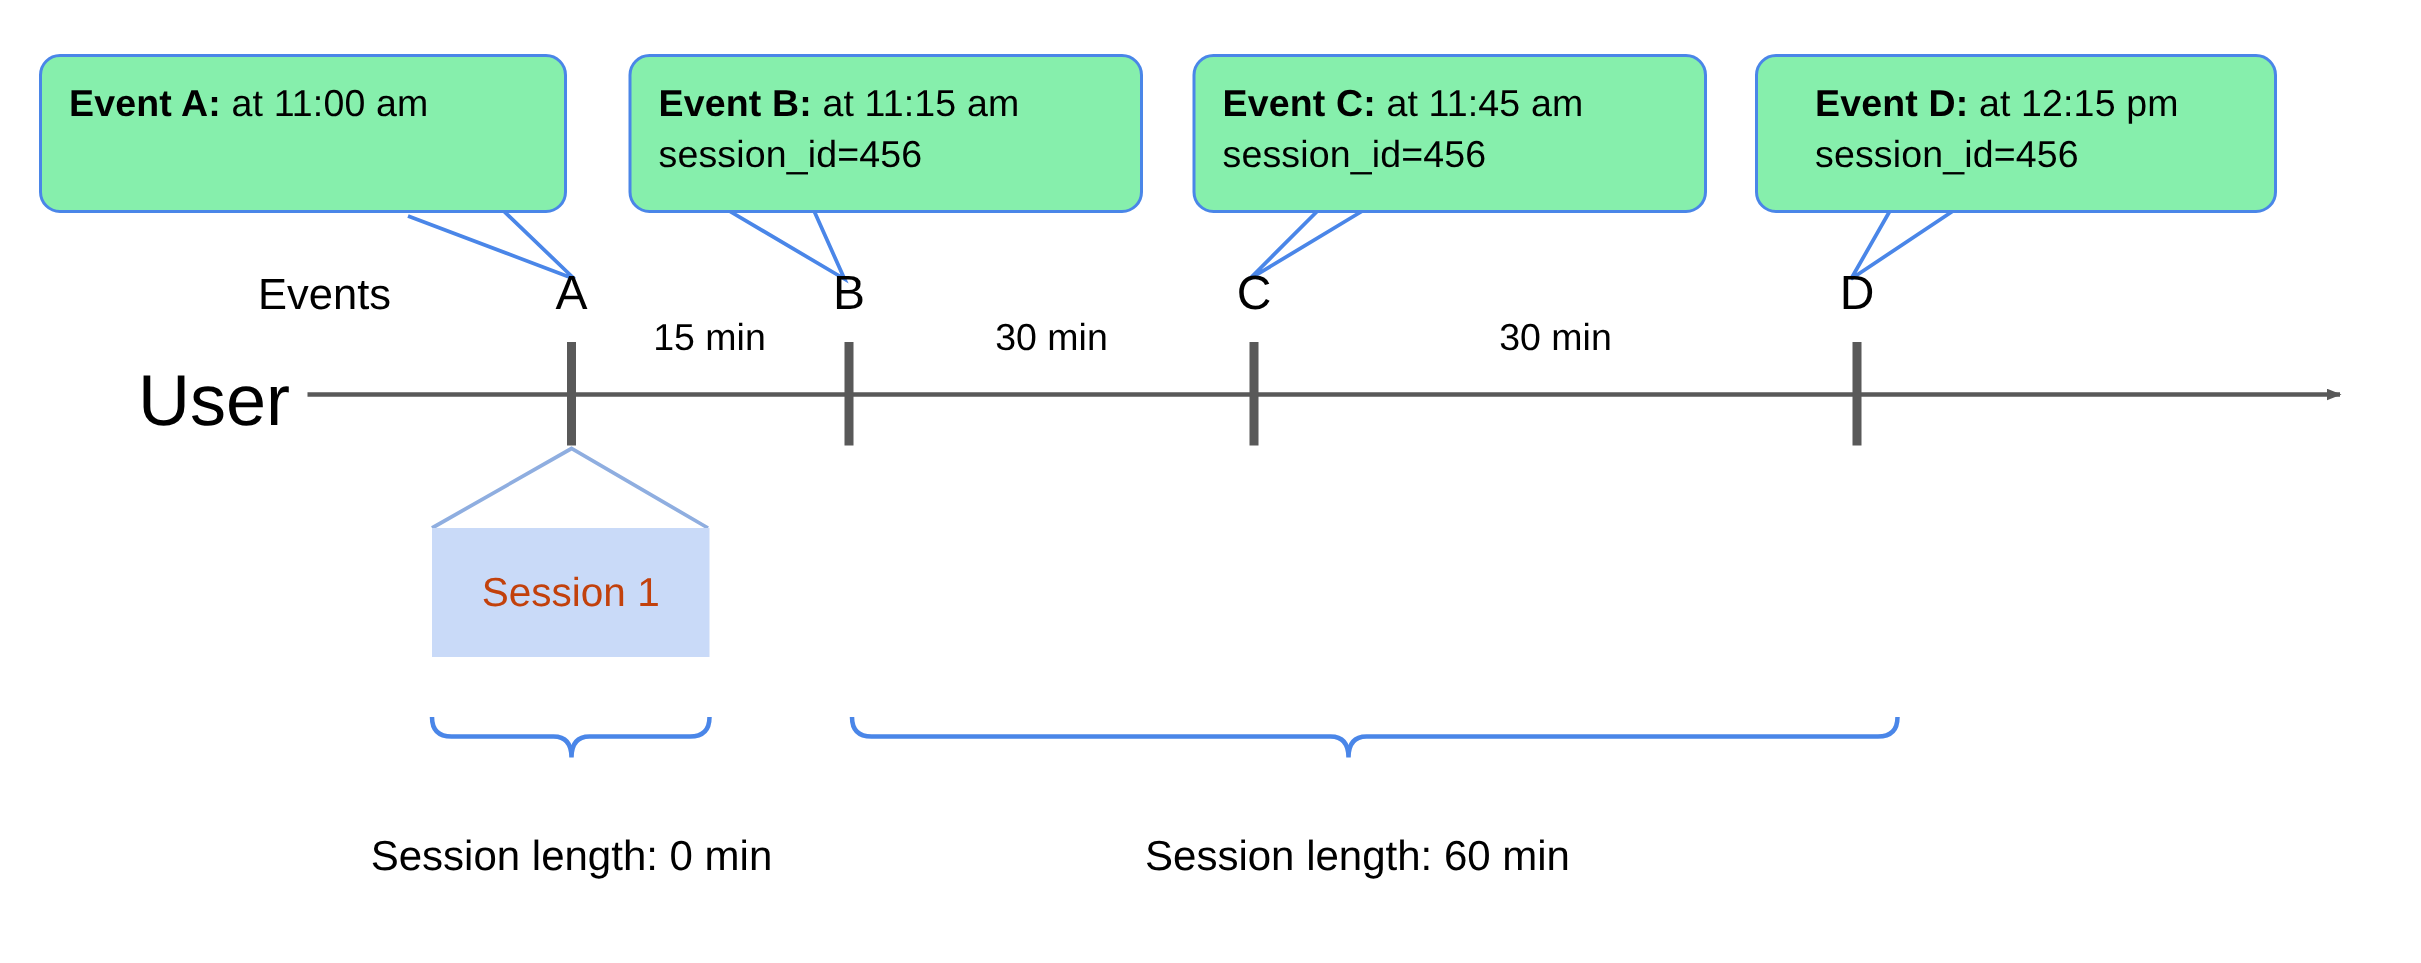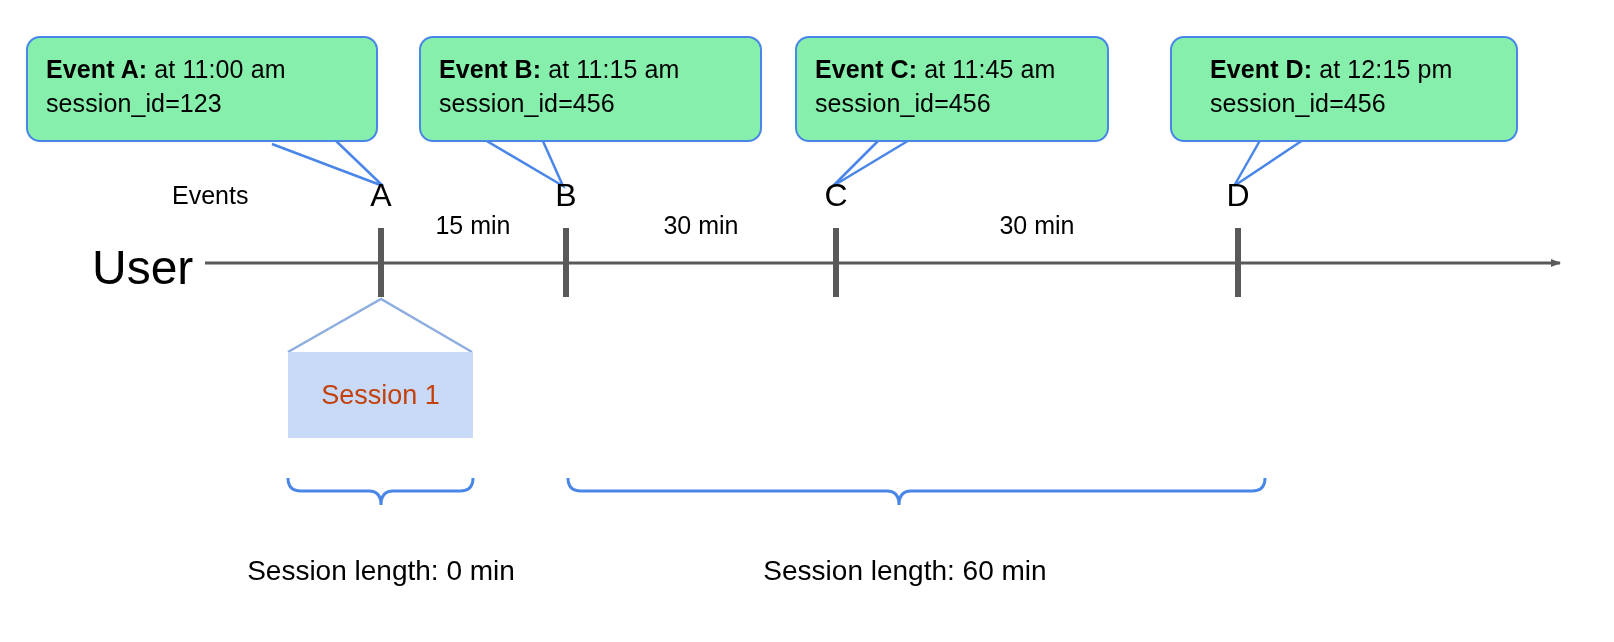--- a/index.html
+++ b/index.html
@@ -18,21 +18,21 @@
     border:2px solid #4a86e8;border-radius:14px;background:#86efac;
     padding:14px 18px 12px 18px;
     font-size:25px;line-height:1.36;letter-spacing:0.1px;
     white-space:nowrap;
   }
   .callout .lead{font-weight:bold;}
   .callout .ln{display:block;}
 
   
   .rowlabel{position:absolute;white-space:nowrap;}
-  .lbl-events{font-size:25px;}
+  .lbl-events{font-size:29px;}
   .lbl-user{font-size:48px;}
 
   
   .evletter{position:absolute;font-size:32px;text-align:center;width:60px;}
 
   
   .gaplabel{position:absolute;font-size:25px;text-align:center;white-space:nowrap;}
 
   
   .sessionbar{
@@ -77,29 +77,28 @@
     </g>
 
     <g fill="none" stroke="#4a86e8" stroke-width="3">
       <path d="M288,478 q0,13 13,13 H369 q12,0 12,14 q0,-14 12,-14 H460 q13,0 13,-13"></path>
       <path d="M568,478 q0,13 13,13 H887 q12,0 12,14 q0,-14 12,-14 H1252 q13,0 13,-13"></path>
     </g>
   </svg>
 
   <div class="callout" style="left:26px;top:36px;width:352px;height:106px;">
     <span class="ln"><b class="lead">Event A:</b><span> at 11:00 am</span></span>
-    <span class="ln">session_id=123</span>
   </div>
 
   <div class="callout" style="left:419px;top:36px;width:343px;height:106px;">
     <span class="ln"><b class="lead">Event B:</b><span> at 11:15 am</span></span>
     <span class="ln">session_id=456</span>
   </div>
 
-  <div class="callout" style="left:795px;top:36px;width:314px;height:106px;">
+  <div class="callout" style="left:795px;top:36px;width:343px;height:106px;">
     <span class="ln"><b class="lead">Event C:</b><span> at 11:45 am</span></span>
     <span class="ln">session_id=456</span>
   </div>
 
   <div class="callout" style="left:1170px;top:36px;width:348px;height:106px;padding-left:38px;">
     <span class="ln"><b class="lead">Event D:</b><span> at 12:15 pm</span></span>
     <span class="ln">session_id=456</span>
   </div>
 
   <div class="rowlabel lbl-events" style="left:172px;top:181px;">Events</div>

